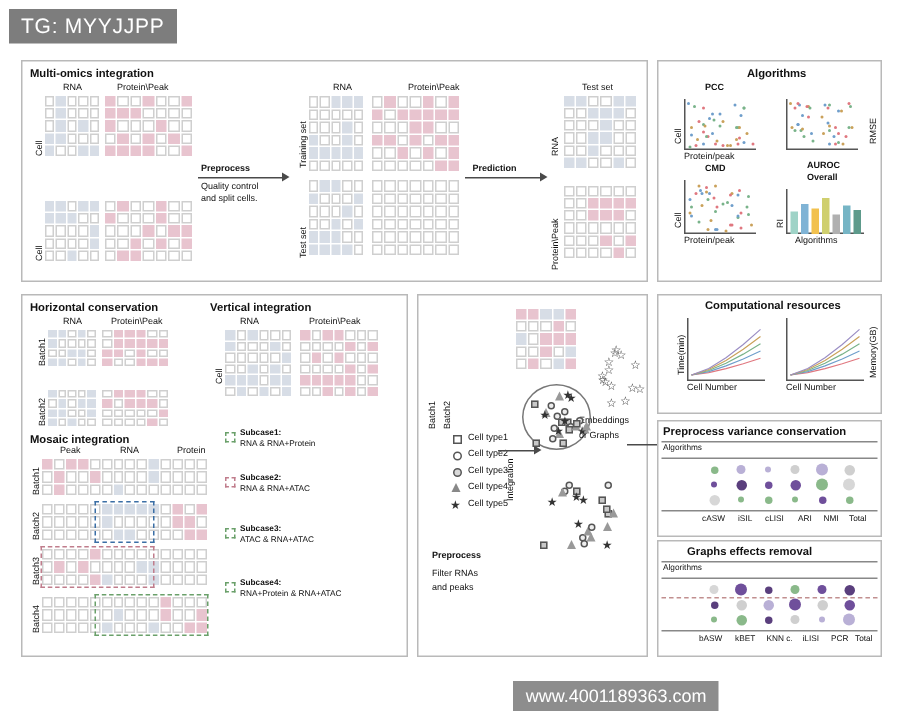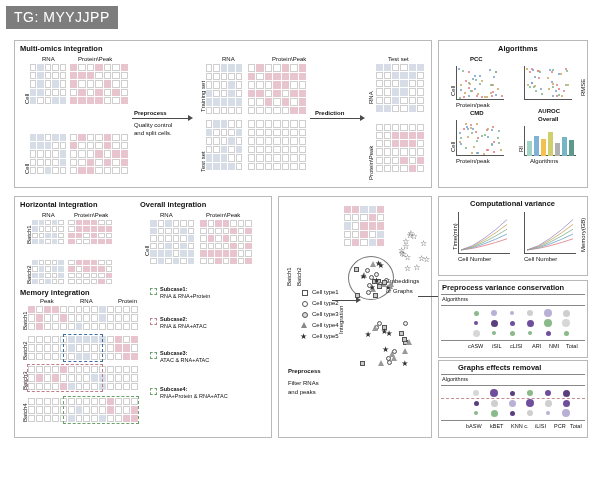--- a/index.html
+++ b/index.html
@@ -152,20 +152,21 @@
   .hline { position: absolute; background: #888; height: 1px; }
   .hline.dash { background: none; border-top: 1px dashed #c18f8f; }
   svg { display: block; }
 </style>
 </head>
 <body>
 
 <div id="root">
 
   <div class="tg-badge">TG: MYYJJPP</div>
+  <div class="wm">www.4001189363.com</div>
 
   <div class="panel" style="left:14px; top:40px; width:418px; height:148px;"></div>
   <div class="ptitle" style="left:20px; top:44px;">Multi-omics integration</div>
 
   <div class="vlbl" style="left:24px; top:104px;">Cell</div>
   <div class="lbl" style="left:42px; top:56px;">RNA</div>
   <div class="lbl" style="left:78px; top:56px;">Protein\Peak</div>
   <div class="grid" id="g1a" style="left:30px; top:64px; width:36px; height:40px; grid-template-columns:repeat(5,1fr); grid-template-rows:repeat(5,1fr);">
       <div class="cellw"></div>
       <div class="cellx"></div>
@@ -560,21 +561,21 @@
   <div class="vlbl" style="left:450px; top:152px;">Cell</div>
   <div class="lbl" style="left:456px; top:158px;">Protein/peak</div>
 
   <div class="lbl b" style="left:538px; top:108px;">AUROC</div>
   <div class="lbl b" style="left:538px; top:116px;">Overall</div>
   <div class="vlbl" style="left:518px; top:152px;">RI</div>
   <div class="chart" style="left:524px; top:126px; width:52px; height:30px;"></div>
   <div class="lbl" style="left:530px; top:158px;">Algorithms</div>
 
   <div class="panel" style="left:14px; top:196px; width:258px; height:242px;"></div>
-  <div class="ptitle" style="left:20px; top:200px;">Horizontal integration</div>
+  <div class="ptitle" style="left:20px; top:200px;">Horizontal conservation</div>
   <div class="lbl" style="left:42px; top:212px;">RNA</div>
   <div class="lbl" style="left:74px; top:212px;">Protein\Peak</div>
   <div class="vlbl" style="left:26px; top:244px;">Batch1</div>
   <div class="vlbl" style="left:26px; top:284px;">Batch2</div>
   <div class="grid" id="h1a" style="left:32px; top:220px; width:32px; height:24px; grid-template-columns:repeat(5,1fr); grid-template-rows:repeat(4,1fr);">
       <div class="cellx"></div>
       <div class="cellx"></div>
       <div class="cellw"></div>
       <div class="cellx"></div>
       <div class="cellw"></div>
@@ -662,21 +663,21 @@
       <div class="cellw"></div>
       <div class="cellp"></div>
       <div class="cellw"></div>
       <div class="cellw"></div>
       <div class="cellw"></div>
       <div class="cellw"></div>
       <div class="cellp"></div>
       <div class="cellw"></div>
     </div>
 
-  <div class="ptitle" style="left:140px; top:200px;">Overall integration</div>
+  <div class="ptitle" style="left:140px; top:200px;">Vertical integration</div>
   <div class="lbl" style="left:160px; top:212px;">RNA</div>
   <div class="lbl" style="left:206px; top:212px;">Protein\Peak</div>
   <div class="vlbl" style="left:144px; top:256px;">Cell</div>
   <div class="grid" id="v1a" style="left:150px; top:220px; width:44px; height:44px; grid-template-columns:repeat(6,1fr); grid-template-rows:repeat(6,1fr);">
       <div class="cellx"></div>
       <div class="cellw"></div>
       <div class="cellx"></div>
       <div class="cellw"></div>
       <div class="cellw"></div>
       <div class="cellw"></div>
@@ -749,21 +750,21 @@
       <div class="cellw"></div>
       <div class="cellw"></div>
       <div class="cellw"></div>
       <div class="cellp"></div>
       <div class="cellw"></div>
       <div class="cellp"></div>
       <div class="cellw"></div>
       <div class="cellp"></div>
     </div>
 
-  <div class="ptitle" style="left:20px; top:288px;">Memory integration</div>
+  <div class="ptitle" style="left:20px; top:288px;">Mosaic integration</div>
   <div class="lbl" style="left:40px; top:298px;">Peak</div>
   <div class="lbl" style="left:80px; top:298px;">RNA</div>
   <div class="lbl" style="left:118px; top:298px;">Protein</div>
 
   <div class="vlbl" style="left:22px; top:330px;">Batch1</div>
   <div class="vlbl" style="left:22px; top:360px;">Batch2</div>
   <div class="vlbl" style="left:22px; top:390px;">Batch3</div>
   <div class="vlbl" style="left:22px; top:422px;">Batch4</div>
 
   <div class="grid" id="m1" style="left:28px; top:306px; width:110px; height:24px; grid-template-columns:repeat(14,1fr); grid-template-rows:repeat(3,1fr);">
@@ -1013,21 +1014,21 @@
 
   <div class="circ" style="left:348px; top:256px; width:46px; height:44px; border-color:#777;"></div>
 
   <div class="lbl" style="left:386px; top:278px;">Embeddings</div>
   <div class="lbl" style="left:386px; top:288px;">or Graphs</div>
 
   <div class="arrow-line" style="left:418px; top:296px; width:22px;"></div>
   <div class="arrow-head" style="left:440px; top:293px;"></div>
 
   <div class="panel" style="left:438px; top:196px; width:150px; height:80px;"></div>
-  <div class="ptitle" style="left:470px; top:199px;">Computational variance</div>
+  <div class="ptitle" style="left:470px; top:199px;">Computational resources</div>
   <div class="chart" style="left:458px; top:212px; width:52px; height:42px;"></div>
   <div class="vlbl" style="left:452px; top:250px;">Time(min)</div>
   <div class="lbl" style="left:458px; top:256px;">Cell Number</div>
   <div class="chart" style="left:524px; top:212px; width:52px; height:42px;"></div>
   <div class="vlbl" style="left:580px; top:252px;">Memory(GB)</div>
   <div class="lbl" style="left:524px; top:256px;">Cell Number</div>
 
   <div class="panel" style="left:438px; top:280px; width:150px; height:78px;"></div>
   <div class="ptitle" style="left:442px; top:283px;">Preprocess variance conservation</div>
   <div class="tbl-hdr" style="left:442px; top:296px;">Algorithms</div>

